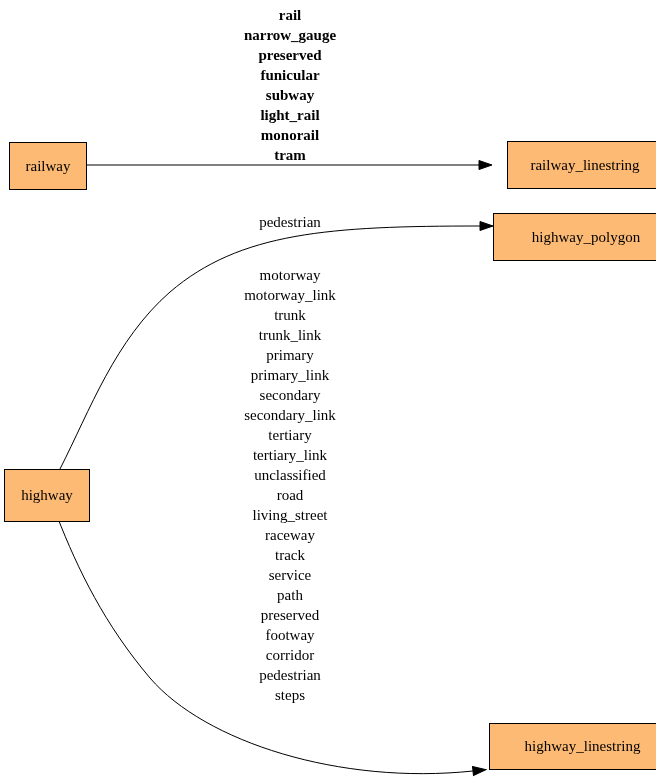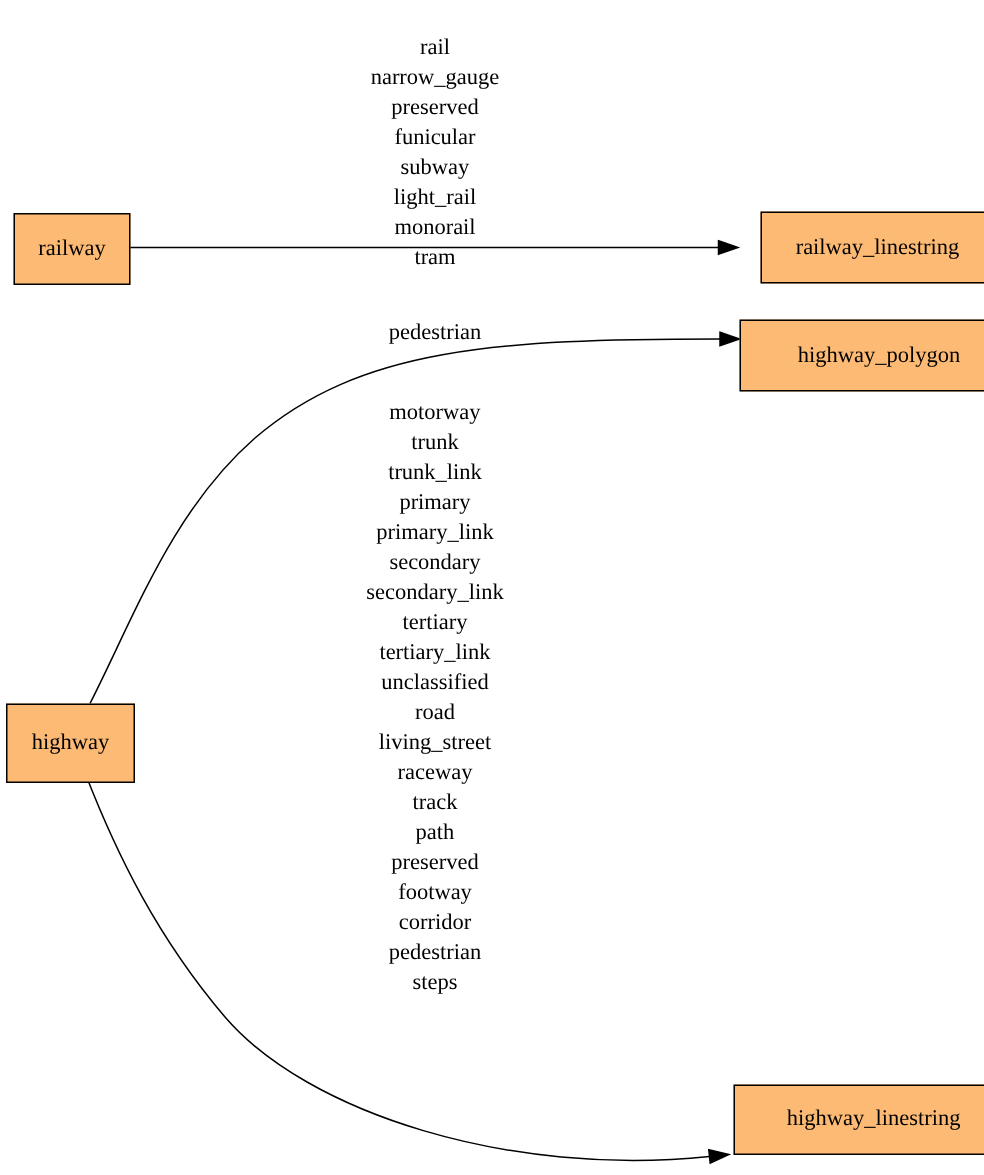--- a/index.html
+++ b/index.html
@@ -50,50 +50,52 @@
     <defs>
       <marker id="arrowhead" markerUnits="userSpaceOnUse" markerWidth="15" markerHeight="11" refX="0" refY="0" orient="auto" style="overflow:visible">
         <path d="M0,-4.5 L13,0 L0,4.5 Z" fill="#000000" stroke="#000000" stroke-width="1"></path>
       </marker>
     </defs>
     <path class="edge" d="M86,165 L479,165" marker-end="url(#arrowhead)"></path>
     <path class="edge" d="M60,469 C90,410 115,340 170,292 C240,232 330,226 480,226" marker-end="url(#arrowhead)"></path>
     <path class="edge" d="M57,516 C78,570 105,625 150,678 C205,742 340,785 473,771" marker-end="url(#arrowhead)"></path>
   </svg>
 
-  <div class="edge-label" style="left:170px; top:22px; width:240px;">
+  <div class="edge-label" style="left:170px; top:5px; width:240px;font-weight:bold;">
       <div>rail</div>
       <div>narrow_gauge</div>
       <div>preserved</div>
       <div>funicular</div>
       <div>subway</div>
       <div>light_rail</div>
       <div>monorail</div>
       <div>tram</div>
     </div>
 
   <div class="edge-label" style="left:170px; top:212px; width:240px;">
       <div>pedestrian</div>
     </div>
 
   <div class="edge-label" style="left:170px; top:265px; width:240px;">
       <div>motorway</div>
+      <div>motorway_link</div>
       <div>trunk</div>
       <div>trunk_link</div>
       <div>primary</div>
       <div>primary_link</div>
       <div>secondary</div>
       <div>secondary_link</div>
       <div>tertiary</div>
       <div>tertiary_link</div>
       <div>unclassified</div>
       <div>road</div>
       <div>living_street</div>
       <div>raceway</div>
       <div>track</div>
+      <div>service</div>
       <div>path</div>
       <div>preserved</div>
       <div>footway</div>
       <div>corridor</div>
       <div>pedestrian</div>
       <div>steps</div>
     </div>
 
   <div class="node" style="left:9px; top:142px; width:78px; height:48px;">
     <span>railway</span>

